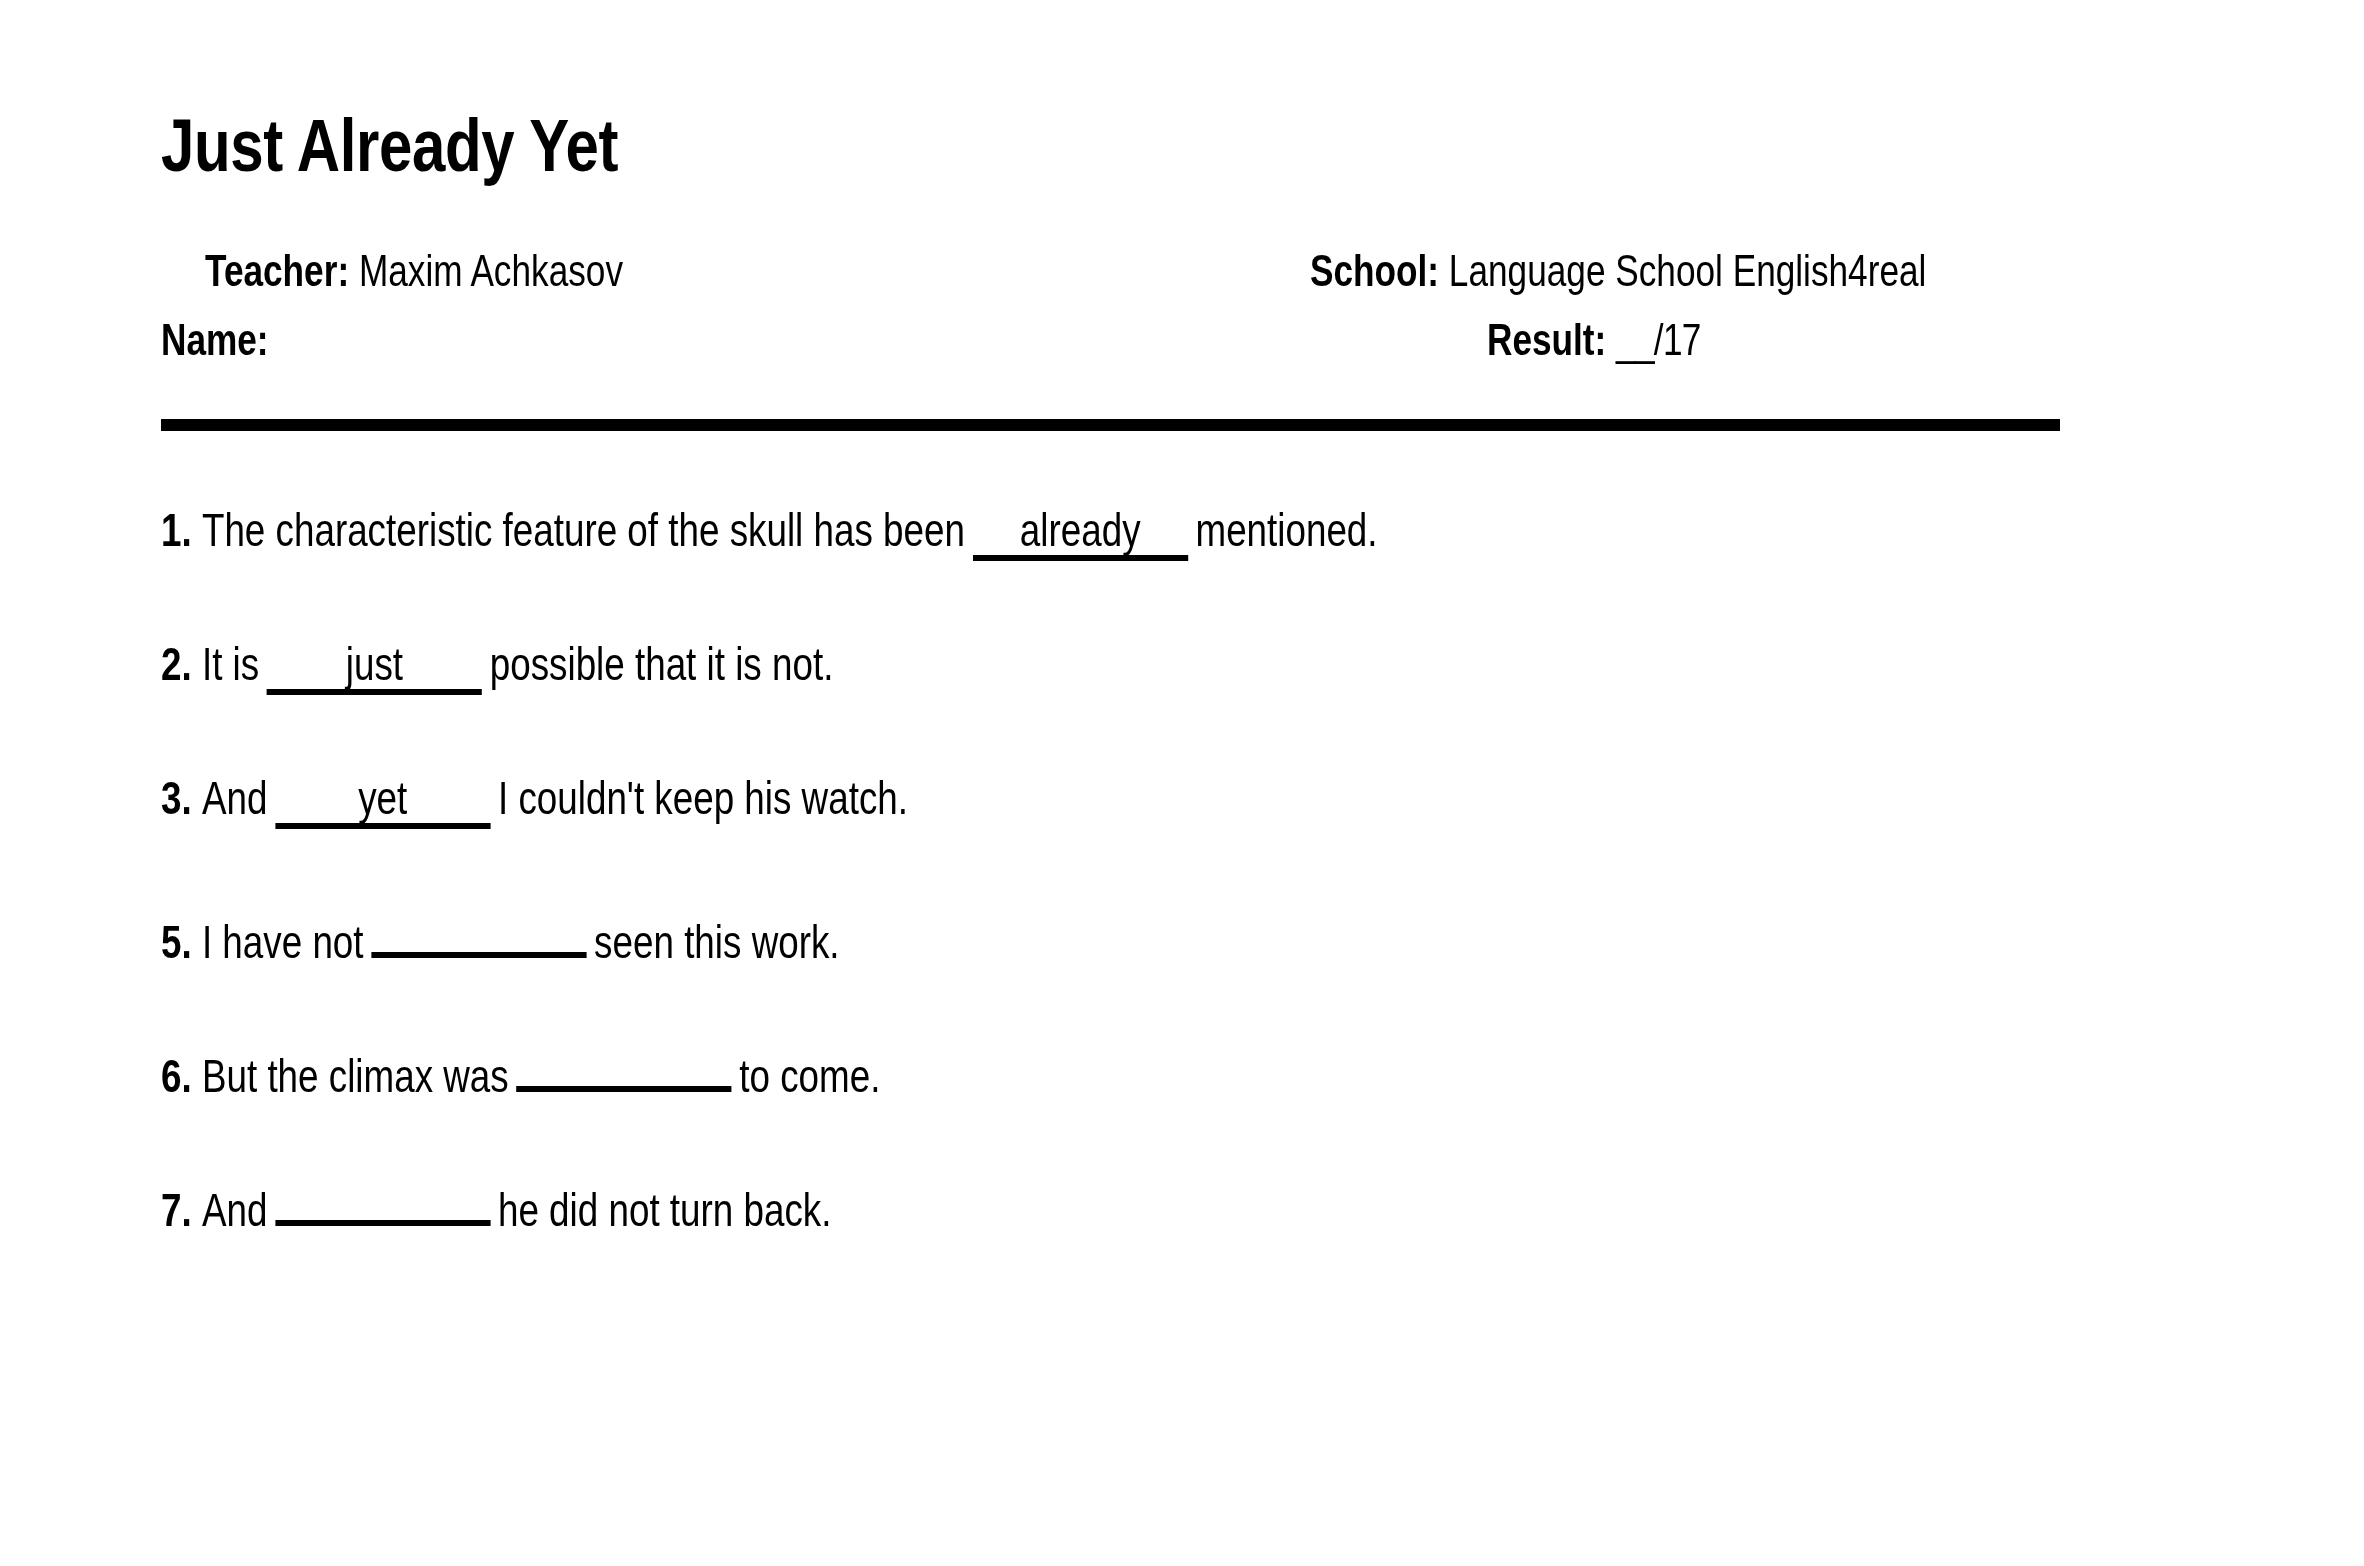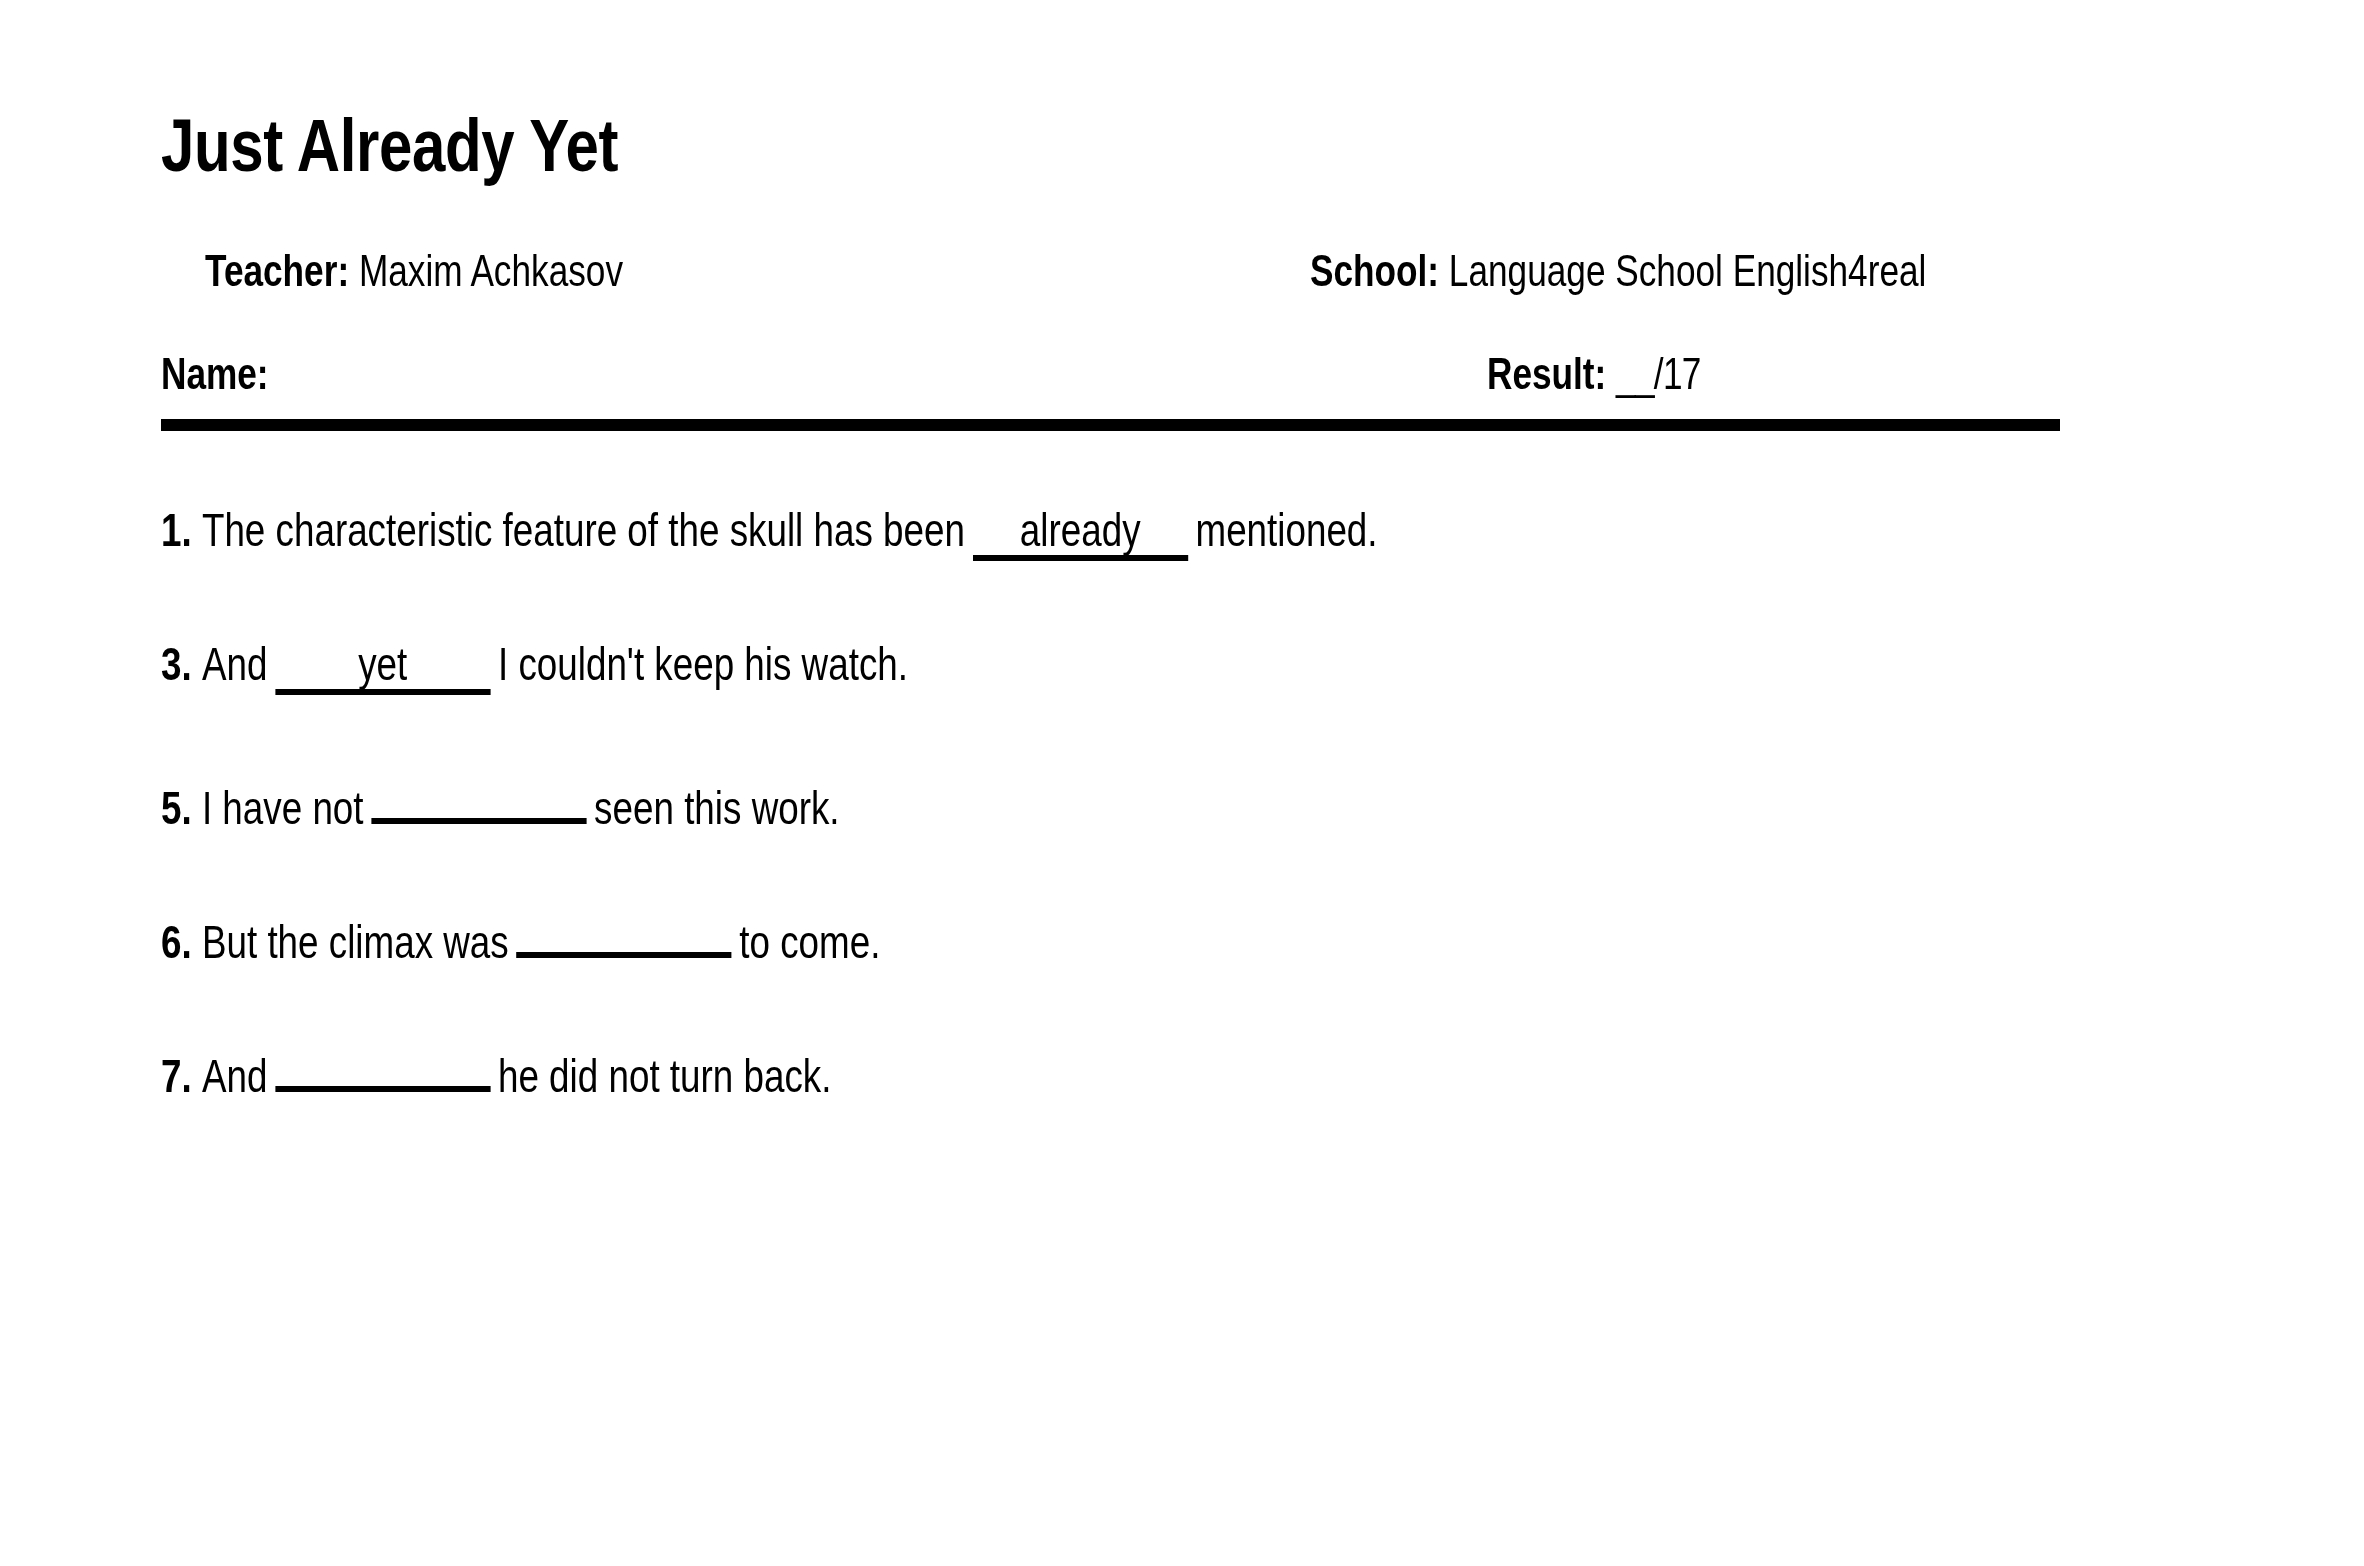--- a/index.html
+++ b/index.html
@@ -40,21 +40,21 @@
   }
 
   .meta-row {
     position: absolute;
     left: 161px;
     width: 2075px;
     height: 52px;
     white-space: nowrap;
   }
   .meta-row-1 { top: 245px; margin-left: 44px; }
-  .meta-row-2 { top: 348px; }
+  .meta-row-2 { top: 314px; }
 
   .meta-cell {
     position: absolute;
     top: 0;
     font-size: 44px;
     line-height: 52px;
     white-space: nowrap;
     transform: scaleX(0.80);
     transform-origin: left top;
   }
@@ -151,20 +151,21 @@
 
     <div class="meta-cell cell-result"><span class="lbl">Result:</span><span class="val">&nbsp;</span><span class="val blank-inline">__/17</span></div>
 
     <div class="meta-cell cell-date"><span class="lbl">Date:</span><span class="val">&nbsp;</span><span class="val blank-inline">__/__/20__</span></div>
   </div>
 
   <div class="header-rule"></div>
 
   <div class="questions">
       <div class="question"><span class="q-inner"><span class="q-num">1.</span><span class="q-text">&nbsp;</span><span class="q-text">The characteristic feature of the skull has been</span><span class="blank filled"><span class="answer">already</span></span><span class="q-text">mentioned.</span></span></div>
+      <div class="question"><span class="q-inner"><span class="q-num">2.</span><span class="q-text">&nbsp;</span><span class="q-text">It is</span><span class="blank filled"><span class="answer">just</span></span><span class="q-text">possible that it is not.</span></span></div>
       <div class="question"><span class="q-inner"><span class="q-num">3.</span><span class="q-text">&nbsp;</span><span class="q-text">And</span><span class="blank filled"><span class="answer">yet</span></span><span class="q-text">I couldn't keep his watch.</span></span></div>
       <div class="question"><span class="q-inner"><span class="q-num">5.</span><span class="q-text">&nbsp;</span><span class="q-text">I have not</span><span class="blank empty"><span class="answer"></span></span><span class="q-text">seen this work.</span></span></div>
       <div class="question"><span class="q-inner"><span class="q-num">6.</span><span class="q-text">&nbsp;</span><span class="q-text">But the climax was</span><span class="blank empty"><span class="answer"></span></span><span class="q-text">to come.</span></span></div>
       <div class="question"><span class="q-inner"><span class="q-num">7.</span><span class="q-text">&nbsp;</span><span class="q-text">And</span><span class="blank empty"><span class="answer"></span></span><span class="q-text">he did not turn back.</span></span></div>
     </div>
 
 </div>
 
 
 </body></html>

